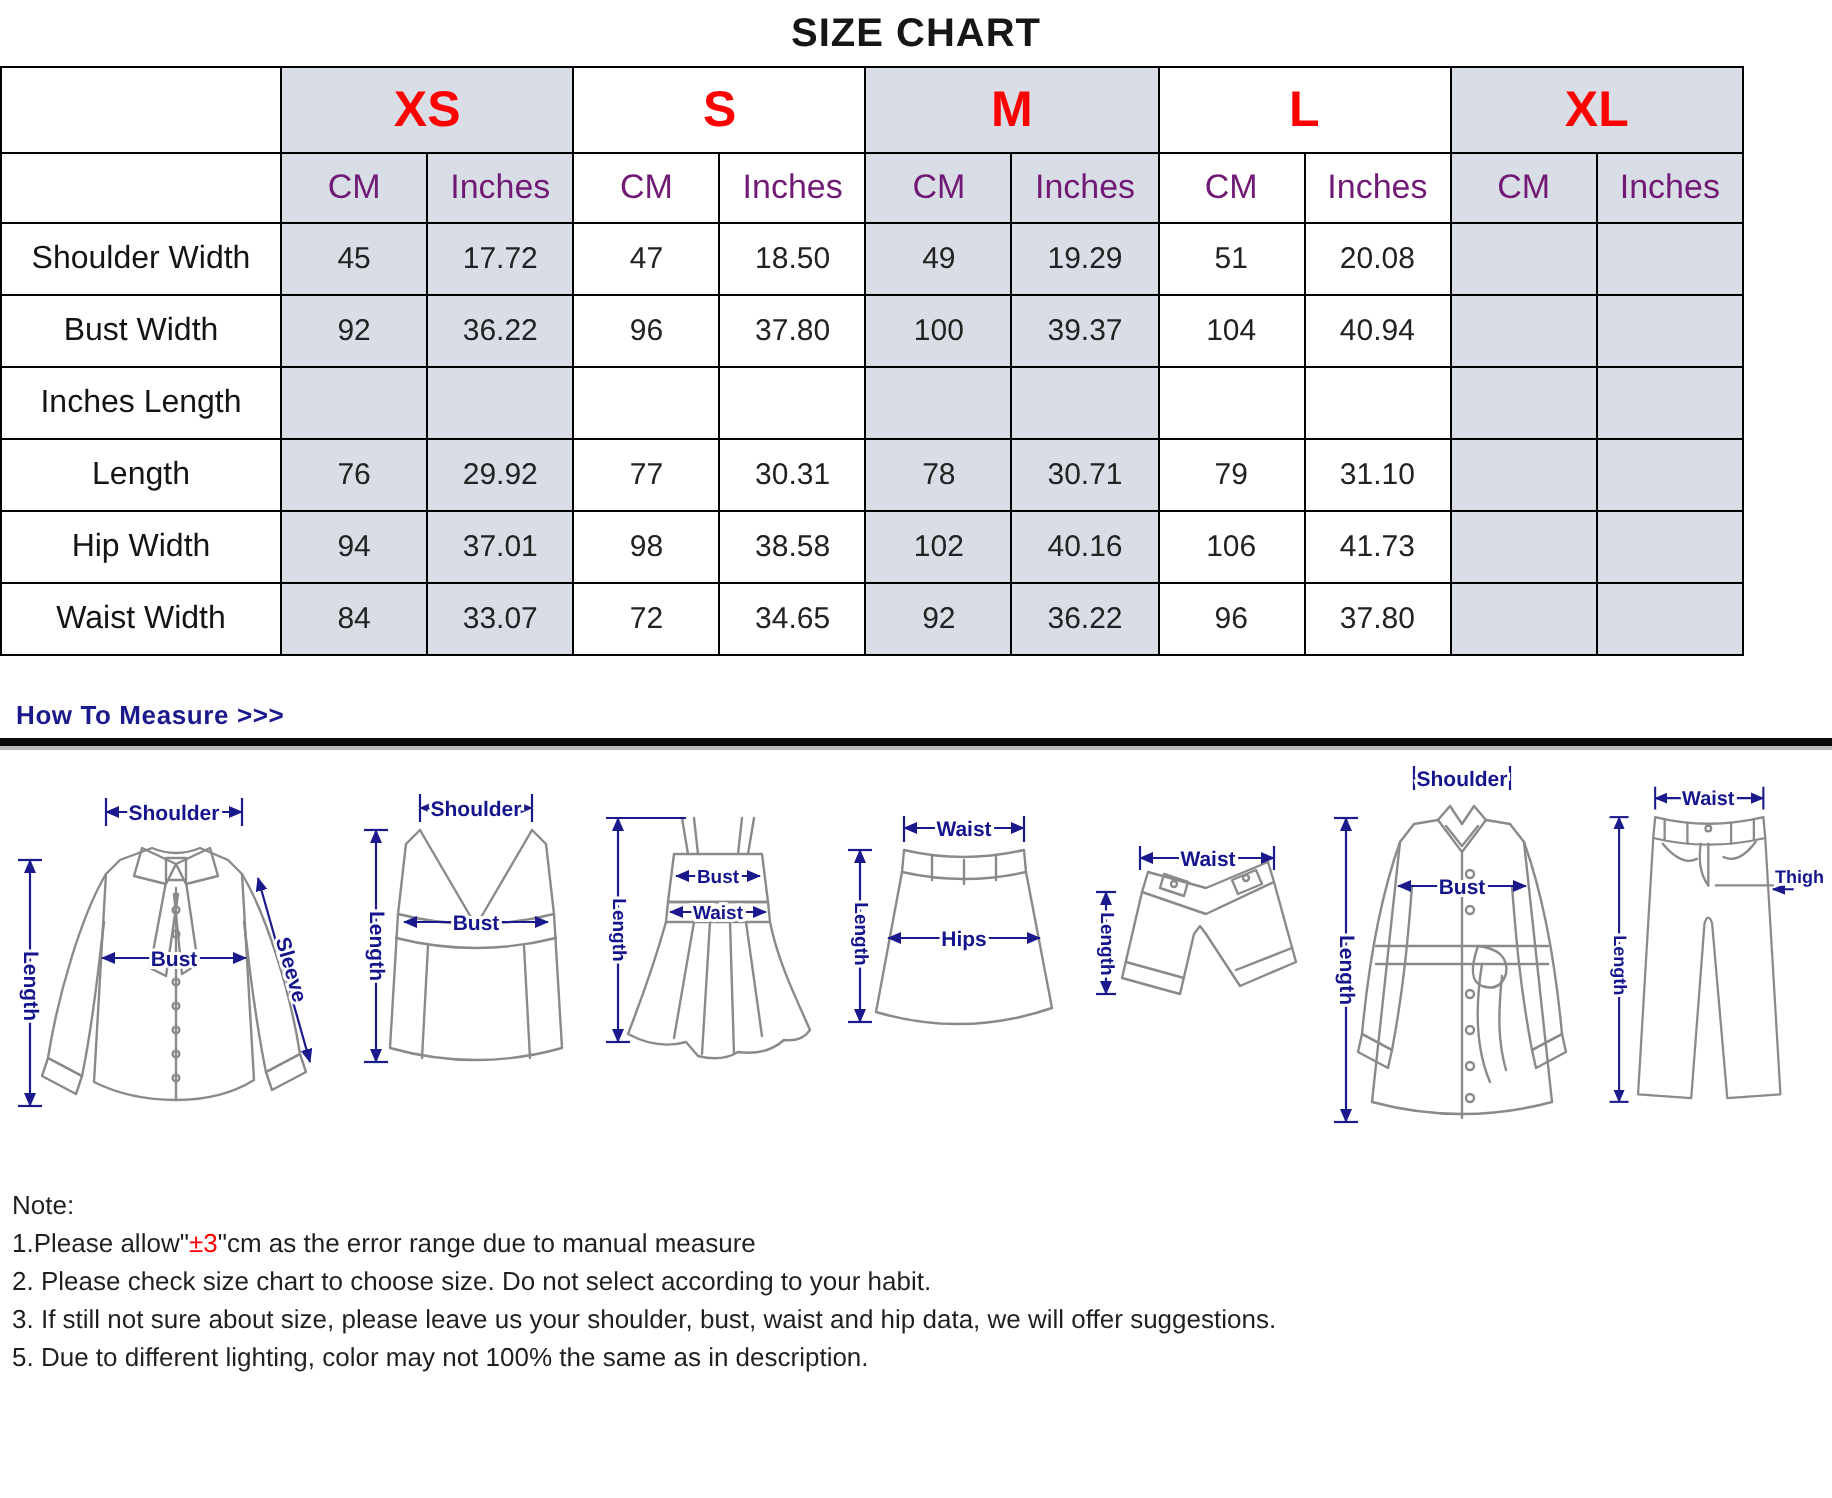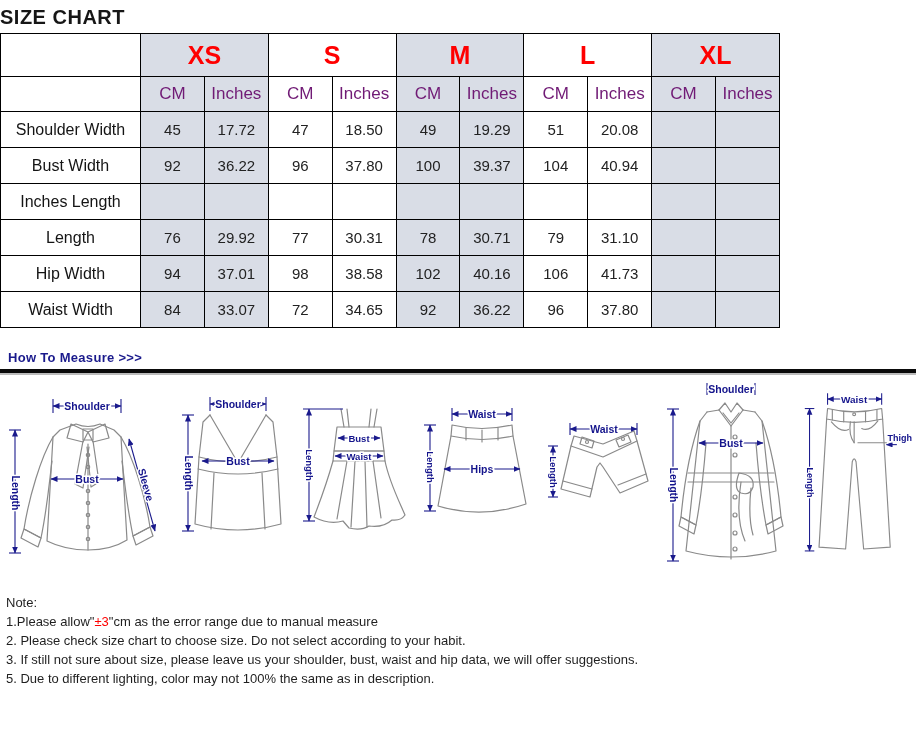--- a/index.html
+++ b/index.html
@@ -1,24 +1,24 @@
 <!DOCTYPE html>
 <html><head>
 <meta charset="utf-8">
 <style>
   html,body{margin:0;padding:0}
   body{
     width:916px;height:749px;background:#ffffff;overflow:hidden;
     font-family:"Liberation Sans",sans-serif;color:#111;
   }
   .page-title{
-    font-weight:bold;font-size:20px;color:#161616;
+    text-align:center;font-weight:bold;font-size:20px;color:#161616;
     padding-top:6px;height:27px;letter-spacing:.5px;
   }
-  table.size-table{border-collapse:collapse;table-layout:fixed;width:780px}
+  table.size-table{border-collapse:collapse;table-layout:fixed;width:872px}
   table.size-table td,table.size-table th{
     border:1px solid #000;text-align:center;vertical-align:middle;
     overflow:hidden;padding:0;
   }
   tr.size-row{height:43px}
   tr.size-row th{font-size:25px;font-weight:bold;color:#ff0000}
   tr.unit-row{height:35px}
   tr.unit-row th{font-size:17px;font-weight:normal;color:#701a75}
   tr.data-row{height:36px}
   td.rowlabel{font-size:16px;background:#fff;color:#141414}

